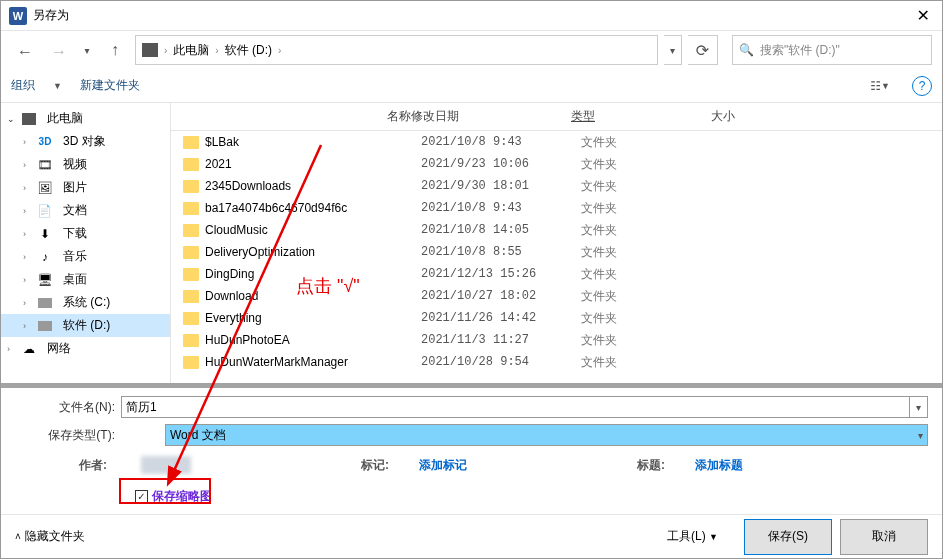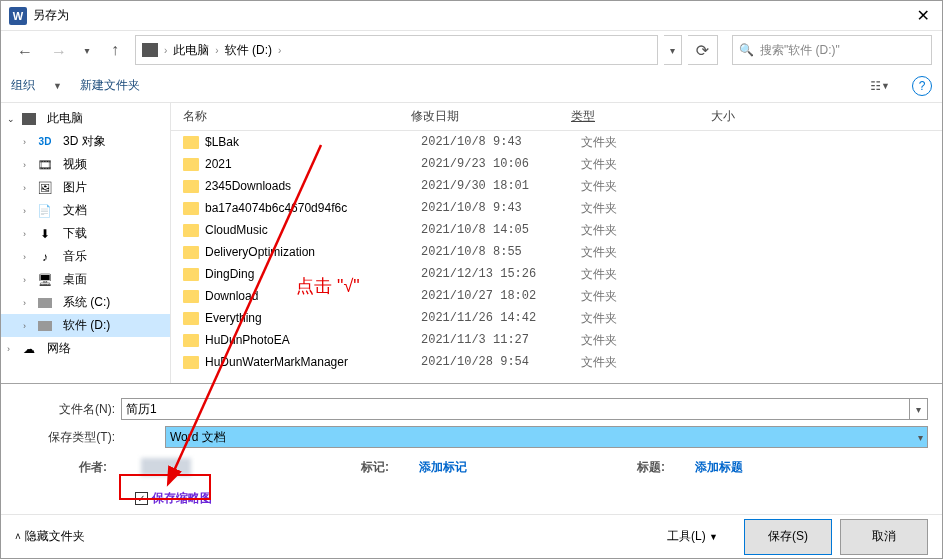--- a/index.html
+++ b/index.html
@@ -29,31 +29,31 @@
 .tree-item.selected { background: #cce8ff; }
 .tree-item .tree-chev { width: 12px; font-size: 9px; color: #666; }
 .tree-item .tree-chev.expanded { color: #333; }
 .tree-item .t-icon { width: 16px; height: 16px; display: flex; align-items: center; justify-content: center; margin-right: 8px; }
 .tree-item.depth1 { padding-left: 22px; }
 .t-pc { background: #555; width: 14px; height: 12px; }
 .t-3d { color: #0078d7; font-weight: bold; font-size: 10px; }
 .t-drive { background: #999; width: 14px; height: 10px; }
 .filelist { flex: 1; overflow-y: auto; position: relative; }
 .list-header { display: flex; height: 28px; align-items: center; font-size: 12px; color: #444; border-bottom: 1px solid #e5e5e5; }
-.col-name { width: 240px; padding-left: 12px; }
+.col-name { width: 240px; padding-left: 12px; text-align: right; }
 .col-date { width: 160px; }
 .col-type { width: 140px; text-decoration: underline; }
 .col-size { width: 80px; }
 .list-header > div { cursor: pointer; }
 .file-row { display: flex; height: 22px; align-items: center; font-size: 12px; cursor: pointer; }
 .file-row .folder-icon { width: 16px; height: 13px; background: #ffd968; margin: 0 6px 0 12px; border-radius: 1px; }
 .file-row .fname { width: 216px; }
 .file-row .fdate { width: 160px; color: #555; font-family: Liberation Mono, monospace; }
 .file-row .ftype { width: 140px; color: #737373; }
-.bottom { border-top: 1px solid #a3a3a3; padding: 14px 14px 0 14px; font-size: 12px; position: relative; }
+.bottom { border-top: 5px solid #a3a3a3; padding: 8px 14px 0 14px; font-size: 12px; position: relative; }
 .field-row { display: flex; align-items: center; margin-bottom: 6px; }
 .field-row .label { width: 106px; text-align: right; padding-right: 6px; color: #333; }
 .field-row input, .field-row .combo { flex: 1; height: 22px; border: 1px solid #999; padding: 0 4px; font-size: 12px; background: #fff; }
 .field-row .combo { display: flex; align-items: center; justify-content: space-between; background: #7dd3fc; margin-left: 44px; }
 .field-row .combo .drop { font-size: 10px; color: #555; }
 .field-row .fname-drop { width: 18px; height: 22px; border: 1px solid #999; border-left: none; display: flex; align-items: center; justify-content: center; font-size: 10px; color: #555; }
 .meta-row { display: flex; align-items: center; margin-top: 10px; gap: 30px; font-weight: bold; }
 .meta-row .mlabel { color: #555; margin-left: 64px; }
 .meta-row .author-blur { width: 50px; height: 18px; background: #d0d7e0; filter: blur(2px); margin-left: 4px; }
 .meta-row .link { color: #0066cc; cursor: pointer; }

